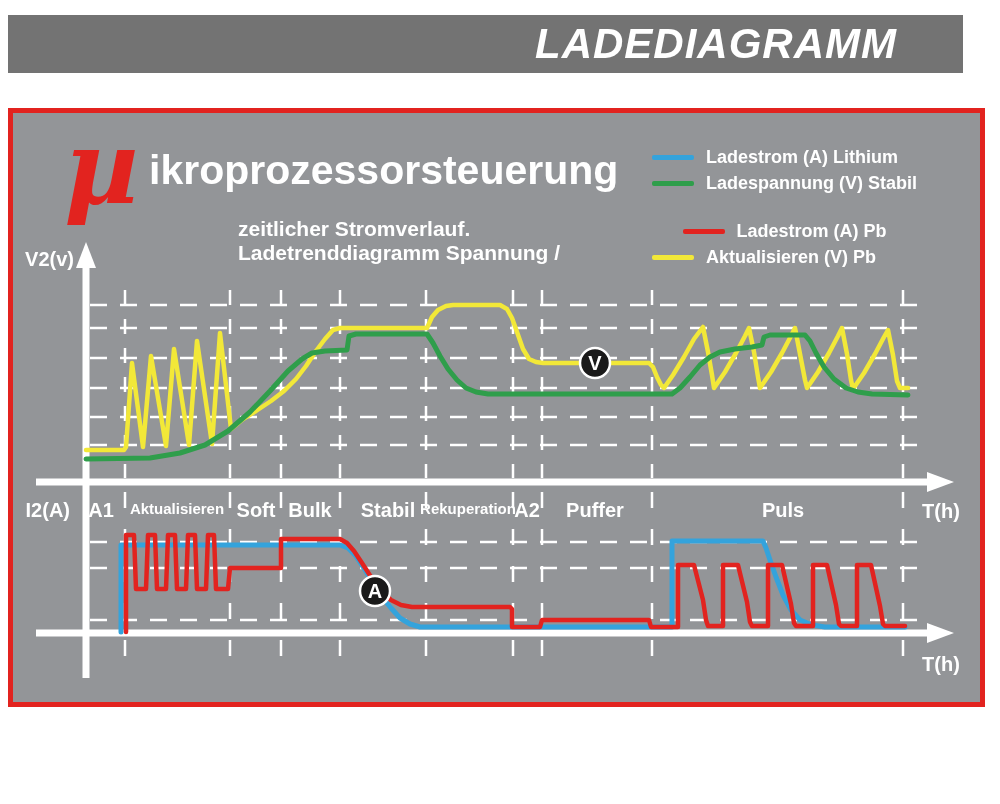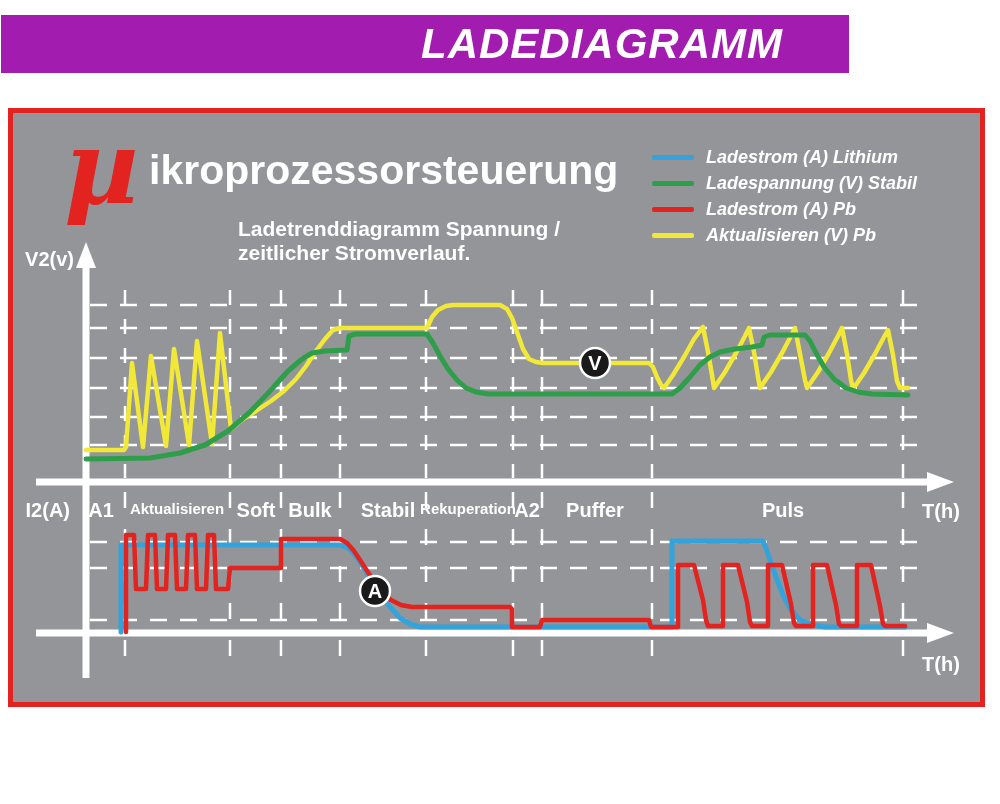--- a/index.html
+++ b/index.html
@@ -1,50 +1,50 @@
 <!DOCTYPE html>
 <html><head>
 <meta charset="utf-8">
 <style>
   html,body{margin:0;padding:0;background:#ffffff;}
   body{width:1000px;height:804px;position:relative;font-family:"Liberation Sans",sans-serif;overflow:hidden;}
-  .banner{position:absolute;left:1px;top:15px;width:848px;height:58px;background:#a21caf;}
+  .banner{position:absolute;left:8px;top:15px;width:955px;height:58px;background:#737373;}
   .banner-text{display:block;line-height:58px;text-align:right;padding-right:66px;color:#ffffff;
     font-size:42px;font-weight:bold;font-style:italic;letter-spacing:1px;white-space:nowrap;}
   .panel{position:absolute;left:8px;top:108px;width:977px;height:599px;background:#939598;
     border:5px solid #e2231f;box-sizing:border-box;}
   .mu{position:absolute;left:51px;top:4px;color:#e2231f;font-size:102px;line-height:1;
     font-style:italic;font-weight:bold;font-family:"DejaVu Serif","DejaVu Sans",serif;}
   .panel-title{position:absolute;left:136px;top:34px;color:#ffffff;font-size:41px;font-weight:bold;white-space:nowrap;}
   .panel-subtitle{position:absolute;left:225px;top:104px;color:#ffffff;font-size:21px;font-weight:bold;line-height:24px;white-space:nowrap;}
   .legend{position:absolute;left:639px;top:31px;}
-  .legend-row{display:flex;align-items:center;height:26px;font-style:italic;}
-  .legend-row.gap{}
+  .legend-row{display:flex;align-items:center;height:26px;}
+  .legend-row.gap{margin-top:22px;justify-content:center;}
   .legend-swatch{width:42px;height:5px;border-radius:2px;margin-right:12px;flex:0 0 auto;}
   .legend-label{color:#ffffff;font-size:18px;font-weight:bold;white-space:nowrap;}
   svg.charts{position:absolute;left:0;top:0;}
   svg text{font-family:"Liberation Sans",sans-serif;fill:#ffffff;font-weight:bold;}
   .ph{font-size:20px;text-anchor:middle;}
   .ph-small{font-size:15px;text-anchor:middle;}
   .yax{font-size:20px;text-anchor:end;}
   .badge-t{font-size:20px;text-anchor:middle;}
 </style>
 </head>
 <body>
 
 <div class="banner">
   <span class="banner-text">LADEDIAGRAMM</span>
 </div>
 
 <div class="panel">
   <span class="mu">µ</span>
   <span class="panel-title">ikroprozessorsteuerung</span>
   <div class="panel-subtitle">
+    <div>zeitlicher Stromverlauf.</div>
     <div>Ladetrenddiagramm Spannung /</div>
-    <div>zeitlicher Stromverlauf.</div>
   </div>
 
   <div class="legend" id="legend">
       <div class="legend-row">
         <span class="legend-swatch" style="background: rgb(52, 163, 220);"></span>
         <span class="legend-label">Ladestrom (A) Lithium</span>
       </div>
       <div class="legend-row">
         <span class="legend-swatch" style="background: rgb(47, 158, 75);"></span>
         <span class="legend-label">Ladespannung (V) Stabil</span>

